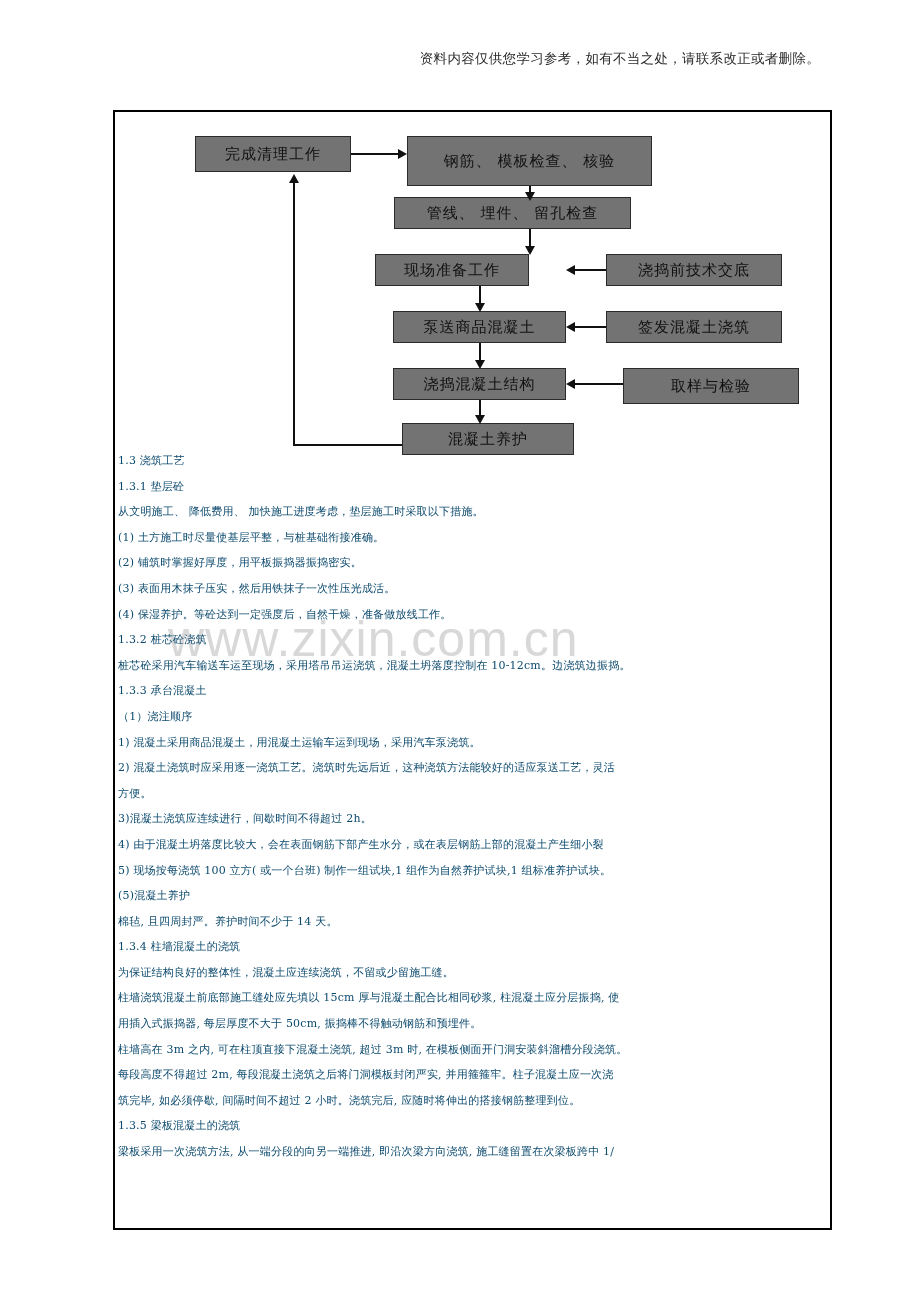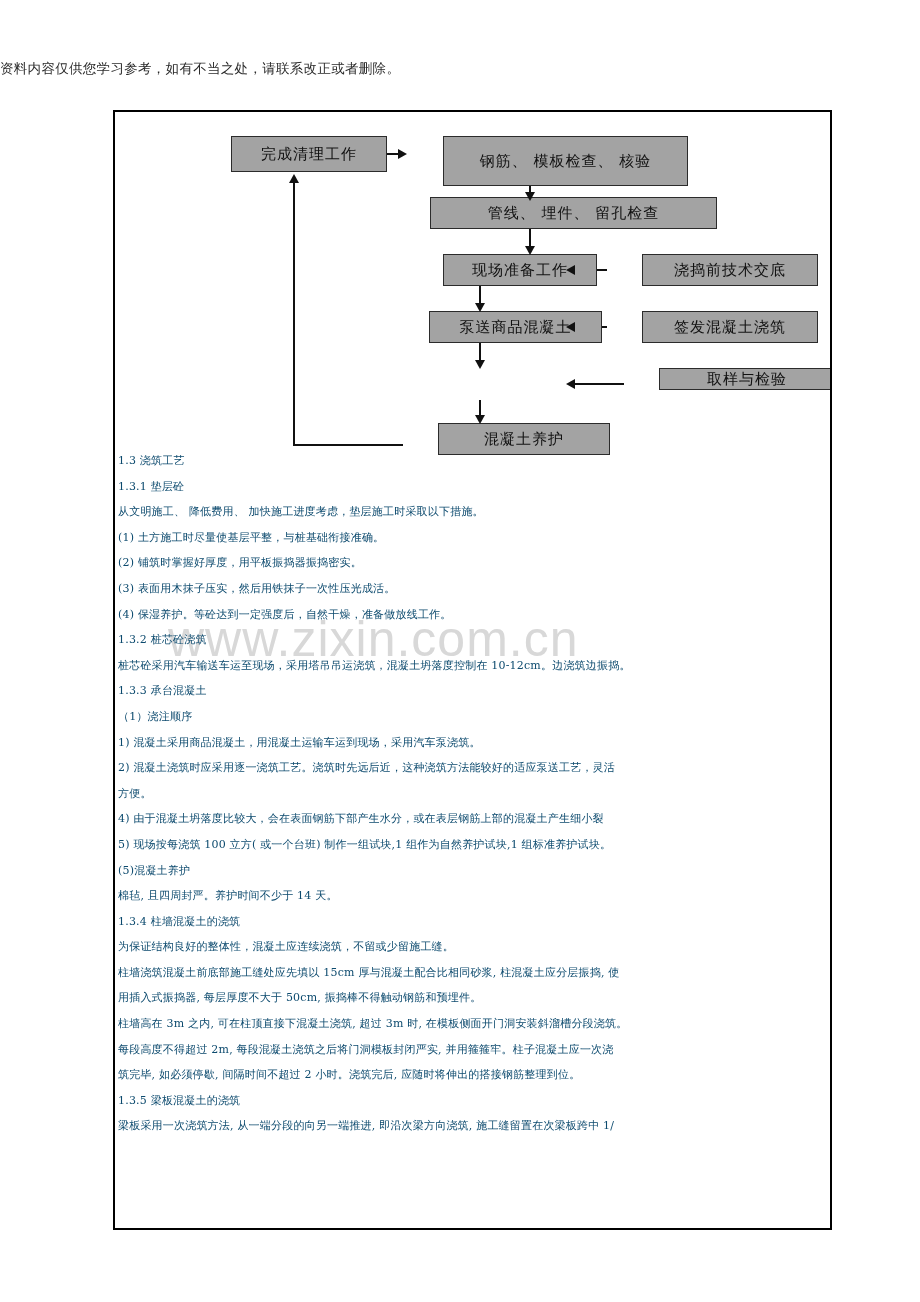--- a/index.html
+++ b/index.html
@@ -12,24 +12,24 @@
     height: 1302px;
     position: relative;
     font-family: "DejaVu Serif", "Liberation Serif", serif;
     color: #1a1a1a;
     overflow: hidden;
   }
 
   
   .header-note {
     position: absolute;
-    top: 60px;
+    top: 50px;
     left: 0;
     width: 820px;
-    text-align: left;
+    text-align: right;
     font-size: 13.5px;
     letter-spacing: 0.3px;
     color: #2a2a2a;
     white-space: nowrap;
   }
 
   
   .watermark {
     position: absolute;
     left: 168px;
@@ -61,30 +61,29 @@
   
   .flowchart {
     position: relative;
     width: 715px;
     height: 352px;
   }
   .fc-box {
     position: absolute;
     border: 1.5px solid #2b2b2b;
     box-sizing: border-box;
-    background: #a3a3a3;
+    background: #737373;
     display: flex;
     align-items: center;
     justify-content: center;
     font-size: 15px;
     letter-spacing: 1px;
     white-space: nowrap;
     color: #111;
     z-index: 3;
-    margin-left: 36px;
   }
   .fc-line {
     position: absolute;
     background: #111;
     z-index: 2;
   }
   .fc-arrow {
     position: absolute;
     width: 0;
     height: 0;
@@ -142,47 +141,48 @@
     <div class="fc-box" style="left:80px; top:24px; width:156px; height:36px;">完成清理工作</div>
 
     <div class="fc-box" style="left:292px; top:24px; width:245px; height:50px;">钢筋、 模板检查、 核验</div>
 
     <div class="fc-line" style="left:236px; top:41px; width:48px; height:2px;"></div>
     <div class="fc-arrow arrow-right" style="left:283px; top:37px;"></div>
 
     <div class="fc-line" style="left:414px; top:60px; width:2px; height:24px;"></div>
     <div class="fc-arrow arrow-down" style="left:410px; top:80px;"></div>
 
-    <div class="fc-box" style="left:279px; top:85px; width:287px; height:32px;">管线、 埋件、 留孔检查</div>
+    <div class="fc-box" style="left:279px; top:85px; width:237px; height:32px;">管线、 埋件、 留孔检查</div>
 
     <div class="fc-line" style="left:414px; top:117px; width:2px; height:24px;"></div>
     <div class="fc-arrow arrow-down" style="left:410px; top:134px;"></div>
 
-    <div class="fc-box" style="left:292px; top:142px; width:154px; height:32px;">现场准备工作</div>
+    <div class="fc-box" style="left:260px; top:142px; width:154px; height:32px;">现场准备工作</div>
 
     <div class="fc-box" style="left:491px; top:142px; width:176px; height:32px;">浇捣前技术交底</div>
 
     <div class="fc-line" style="left:460px; top:157px; width:32px; height:2px;"></div>
     <div class="fc-arrow arrow-left" style="left:451px; top:153px;"></div>
 
     <div class="fc-line" style="left:364px; top:174px; width:2px; height:24px;"></div>
     <div class="fc-arrow arrow-down" style="left:360px; top:191px;"></div>
 
     <div class="fc-box" style="left:278px; top:199px; width:173px; height:32px;">泵送商品混凝土</div>
 
     <div class="fc-box" style="left:491px; top:199px; width:176px; height:32px;">签发混凝土浇筑</div>
 
     <div class="fc-line" style="left:460px; top:214px; width:32px; height:2px;"></div>
     <div class="fc-arrow arrow-left" style="left:451px; top:210px;"></div>
 
     <div class="fc-line" style="left:364px; top:231px; width:2px; height:24px;"></div>
     <div class="fc-arrow arrow-down" style="left:360px; top:248px;"></div>
 
-
-    <div class="fc-box" style="left:508px; top:256px; width:176px; height:22px;">取样与检验</div>
+    <div class="fc-box" style="left:278px; top:256px; width:173px; height:32px;">浇捣混凝土结构</div>
+
+    <div class="fc-box" style="left:508px; top:256px; width:176px; height:36px;">取样与检验</div>
 
     <div class="fc-line" style="left:460px; top:271px; width:49px; height:2px;"></div>
     <div class="fc-arrow arrow-left" style="left:451px; top:267px;"></div>
 
     <div class="fc-line" style="left:364px; top:288px; width:2px; height:22px;"></div>
     <div class="fc-arrow arrow-down" style="left:360px; top:303px;"></div>
 
     <div class="fc-box" style="left:287px; top:311px; width:172px; height:32px;">混凝土养护</div>
 
     <div class="fc-line" style="left:178px; top:332px; width:110px; height:2px;"></div>
@@ -199,20 +199,21 @@
     <p>(2) 铺筑时掌握好厚度，用平板振捣器振捣密实。</p>
     <p>(3) 表面用木抹子压实，然后用铁抹子一次性压光成活。</p>
     <p>(4) 保湿养护。等砼达到一定强度后，自然干燥，准备做放线工作。</p>
     <p>1.3.2 桩芯砼浇筑</p>
     <p>桩芯砼采用汽车输送车运至现场，采用塔吊吊运浇筑，混凝土坍落度控制在 10-12cm。边浇筑边振捣。</p>
     <p>1.3.3 承台混凝土</p>
     <p>（1）浇注顺序</p>
     <p>1) 混凝土采用商品混凝土，用混凝土运输车运到现场，采用汽车泵浇筑。</p>
     <p>2) 混凝土浇筑时应采用逐一浇筑工艺。浇筑时先远后近，这种浇筑方法能较好的适应泵送工艺，灵活</p>
     <p>方便。</p>
+    <p>3)混凝土浇筑应连续进行，间歇时间不得超过 2h。</p>
     <p>4) 由于混凝土坍落度比较大，会在表面钢筋下部产生水分，或在表层钢筋上部的混凝土产生细小裂</p>
     <p>5) 现场按每浇筑 100 立方( 或一个台班) 制作一组试块,1 组作为自然养护试块,1 组标准养护试块。</p>
     <p> (5)混凝土养护</p>
     <p>棉毡, 且四周封严。养护时间不少于 14 天。</p>
     <p>1.3.4 柱墙混凝土的浇筑</p>
     <p>为保证结构良好的整体性，混凝土应连续浇筑，不留或少留施工缝。</p>
     <p>柱墙浇筑混凝土前底部施工缝处应先填以 15cm 厚与混凝土配合比相同砂浆, 柱混凝土应分层振捣, 使</p>
     <p>用插入式振捣器, 每层厚度不大于 50cm, 振捣棒不得触动钢筋和预埋件。</p>
     <p>柱墙高在 3m 之内, 可在柱顶直接下混凝土浇筑, 超过 3m 时, 在模板侧面开门洞安装斜溜槽分段浇筑。</p>
     <p>每段高度不得超过 2m, 每段混凝土浇筑之后将门洞模板封闭严实, 并用箍箍牢。柱子混凝土应一次浇</p>

